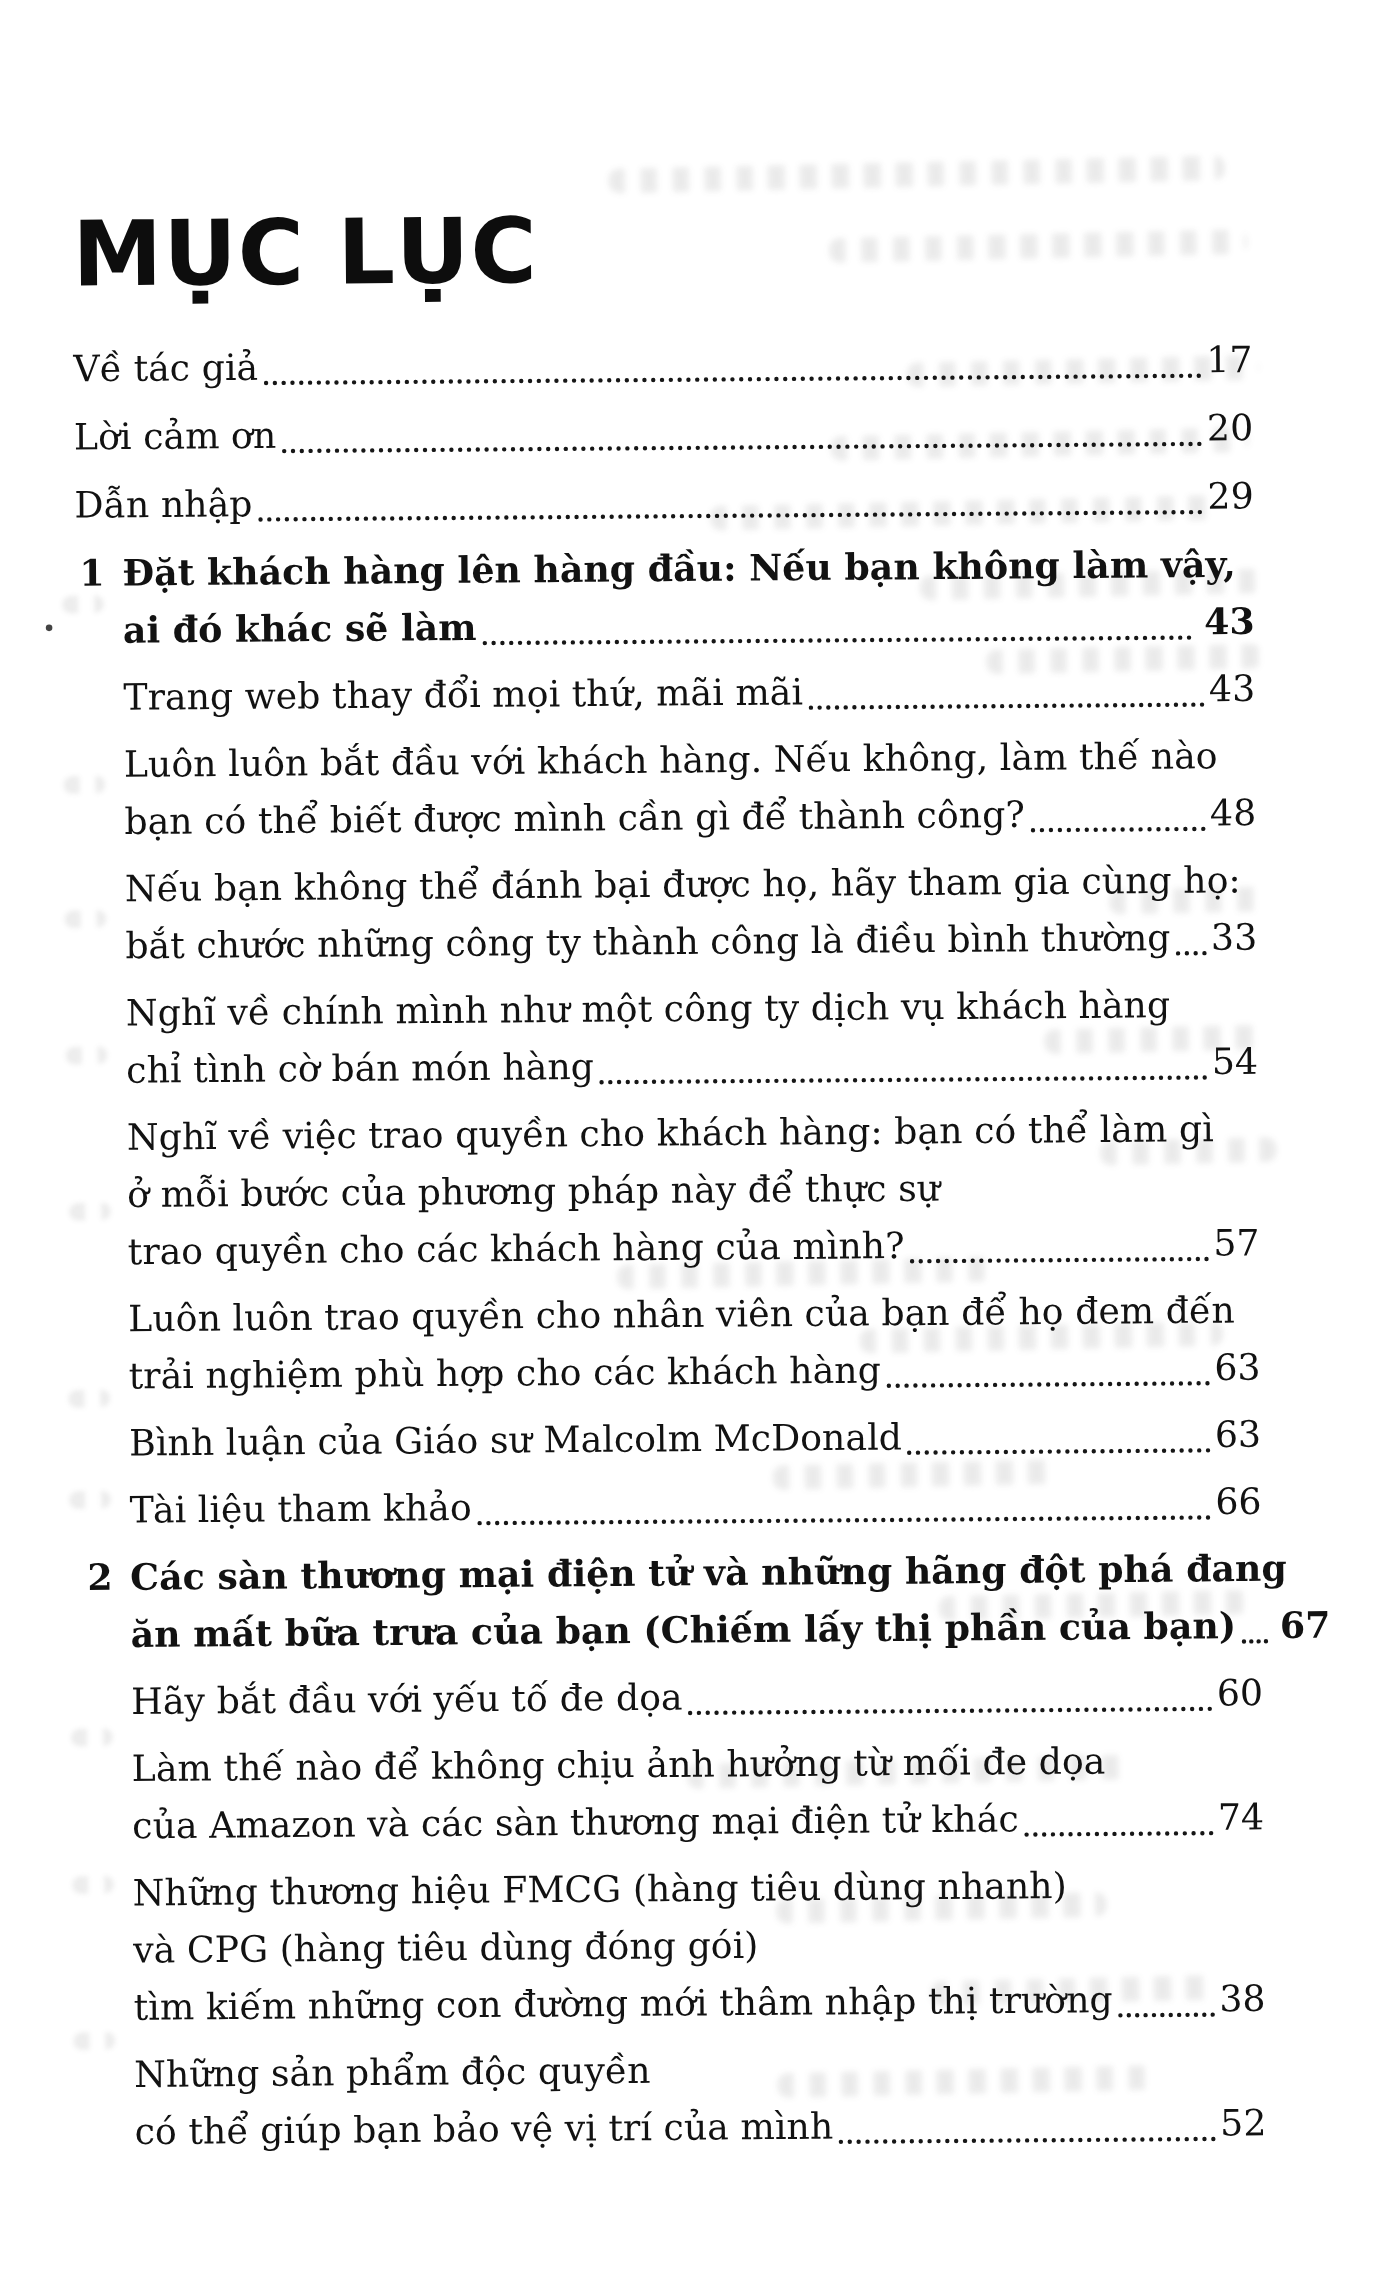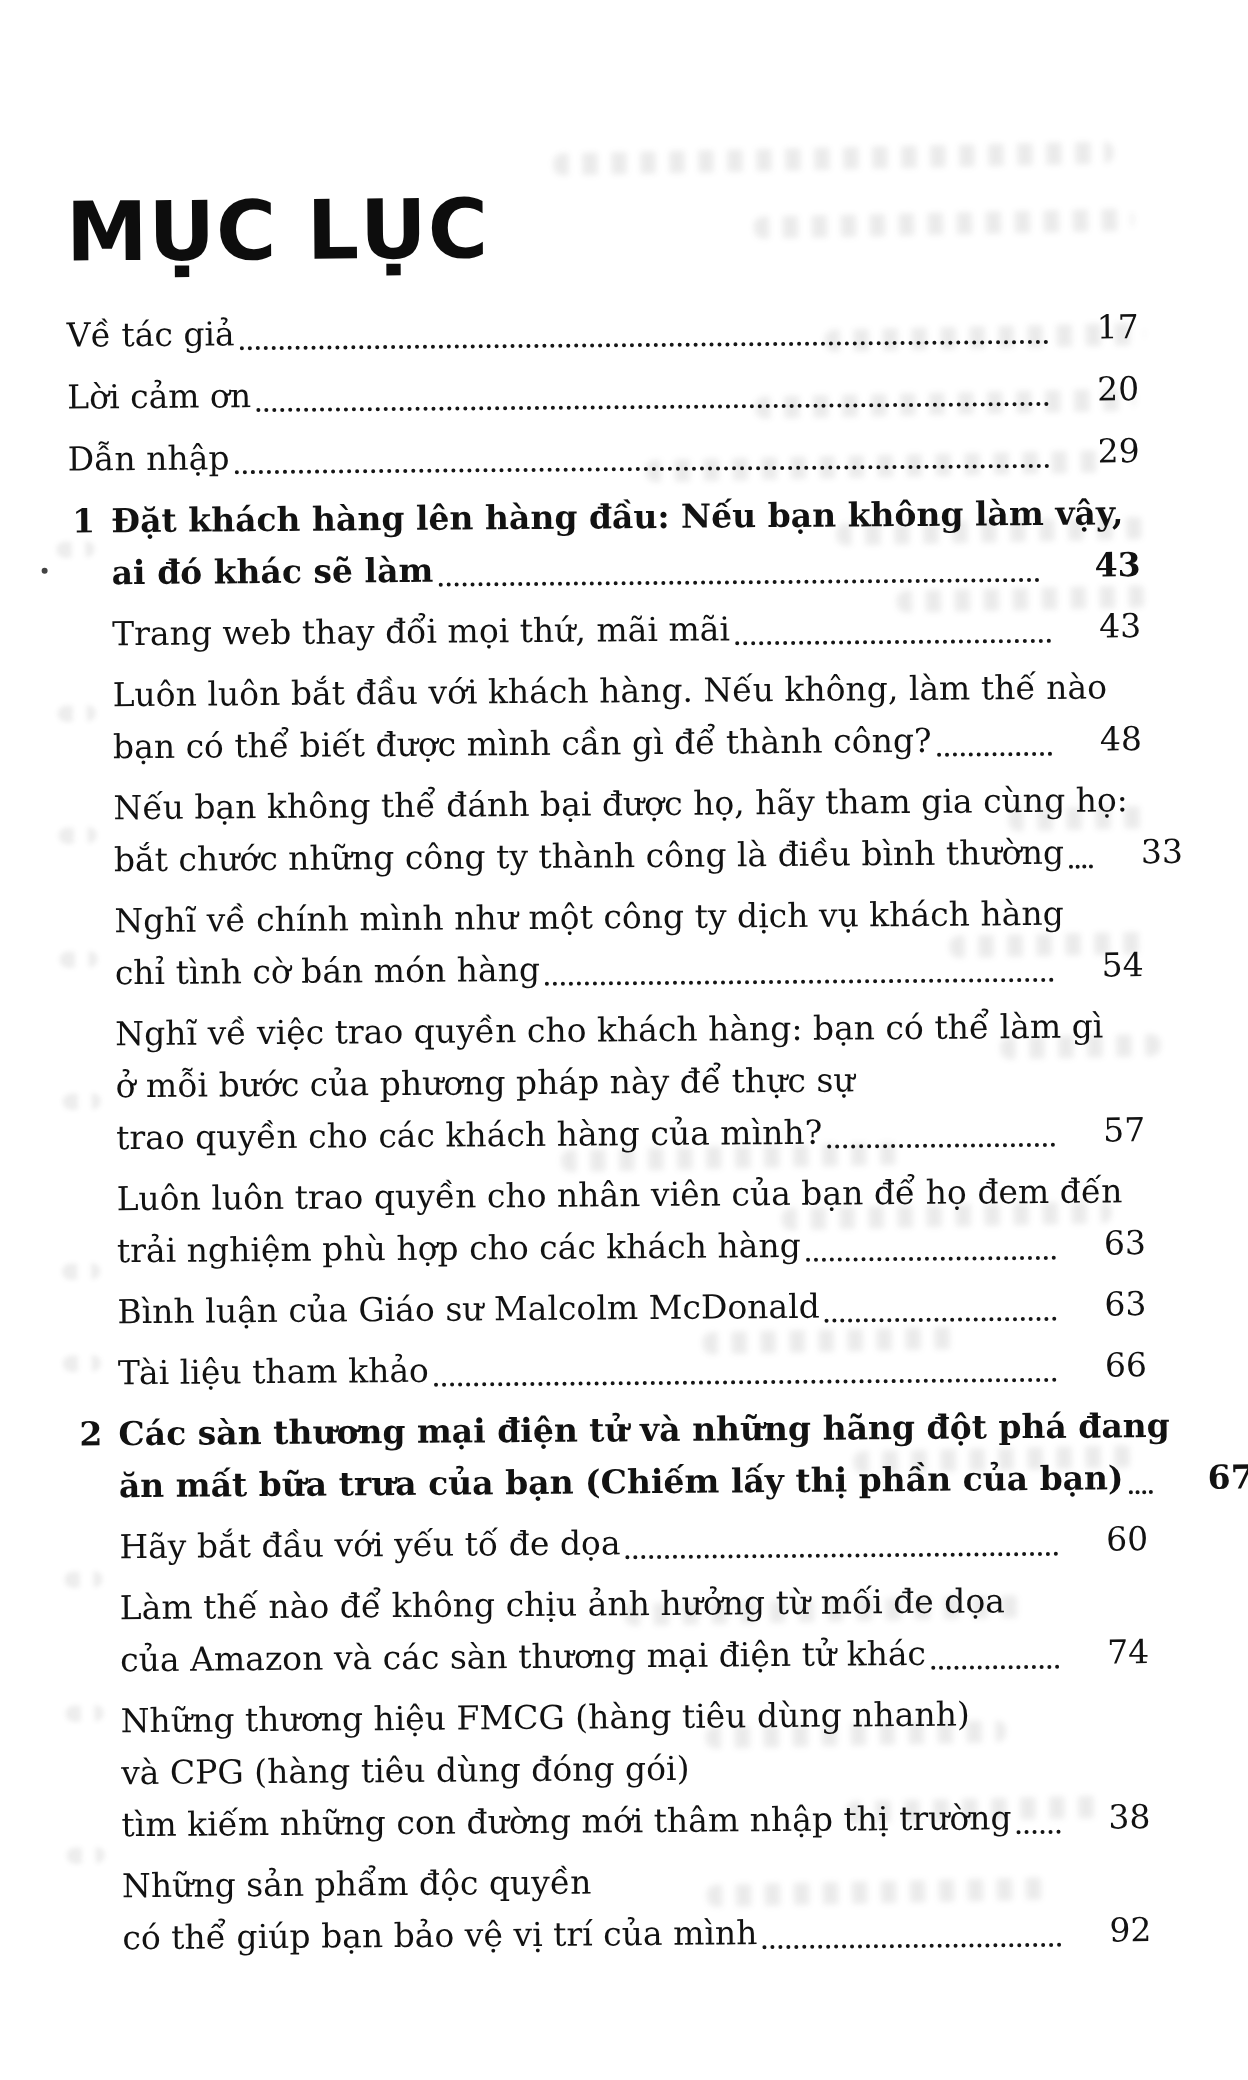--- a/index.html
+++ b/index.html
@@ -51,21 +51,21 @@
     font-weight:700;
   }
   .t{white-space:nowrap;flex:0 0 auto;}
   .leader{
     flex:1 1 auto;
     min-width:24px;
     border-bottom:4px dotted #161616;
     margin:0 4px 10px 5px;
     height:0;
   }
-  .pg{flex:0 0 auto;white-space:nowrap;margin-left:44px;}
+  .pg{flex:0 0 auto;white-space:nowrap;}
   .entry.chapter .pg{padding-left:7px;}
   
   .ghost{
     position:absolute;z-index:1;
     height:22px;
     background:repeating-linear-gradient(90deg, rgba(70,70,70,.20) 0 15px, rgba(0,0,0,0) 15px 29px);
     filter:blur(3px);
     opacity:.55;
     border-radius:9px;
     transform:rotate(-0.8deg);
@@ -264,17 +264,17 @@
           <span class="pg">38</span>
         </div>
       </div>
       <div class="entry section">
         <div class="row">
           <span class="t">Những sản phẩm độc quyền</span>
         </div>
         <div class="row ind1">
           <span class="t">có thể giúp bạn bảo vệ vị trí của mình</span>
           <span class="leader"></span>
-          <span class="pg">92</span>
+          <span class="pg">52</span>
         </div>
       </div>
     </main>
 </div>
 
 </body></html>

